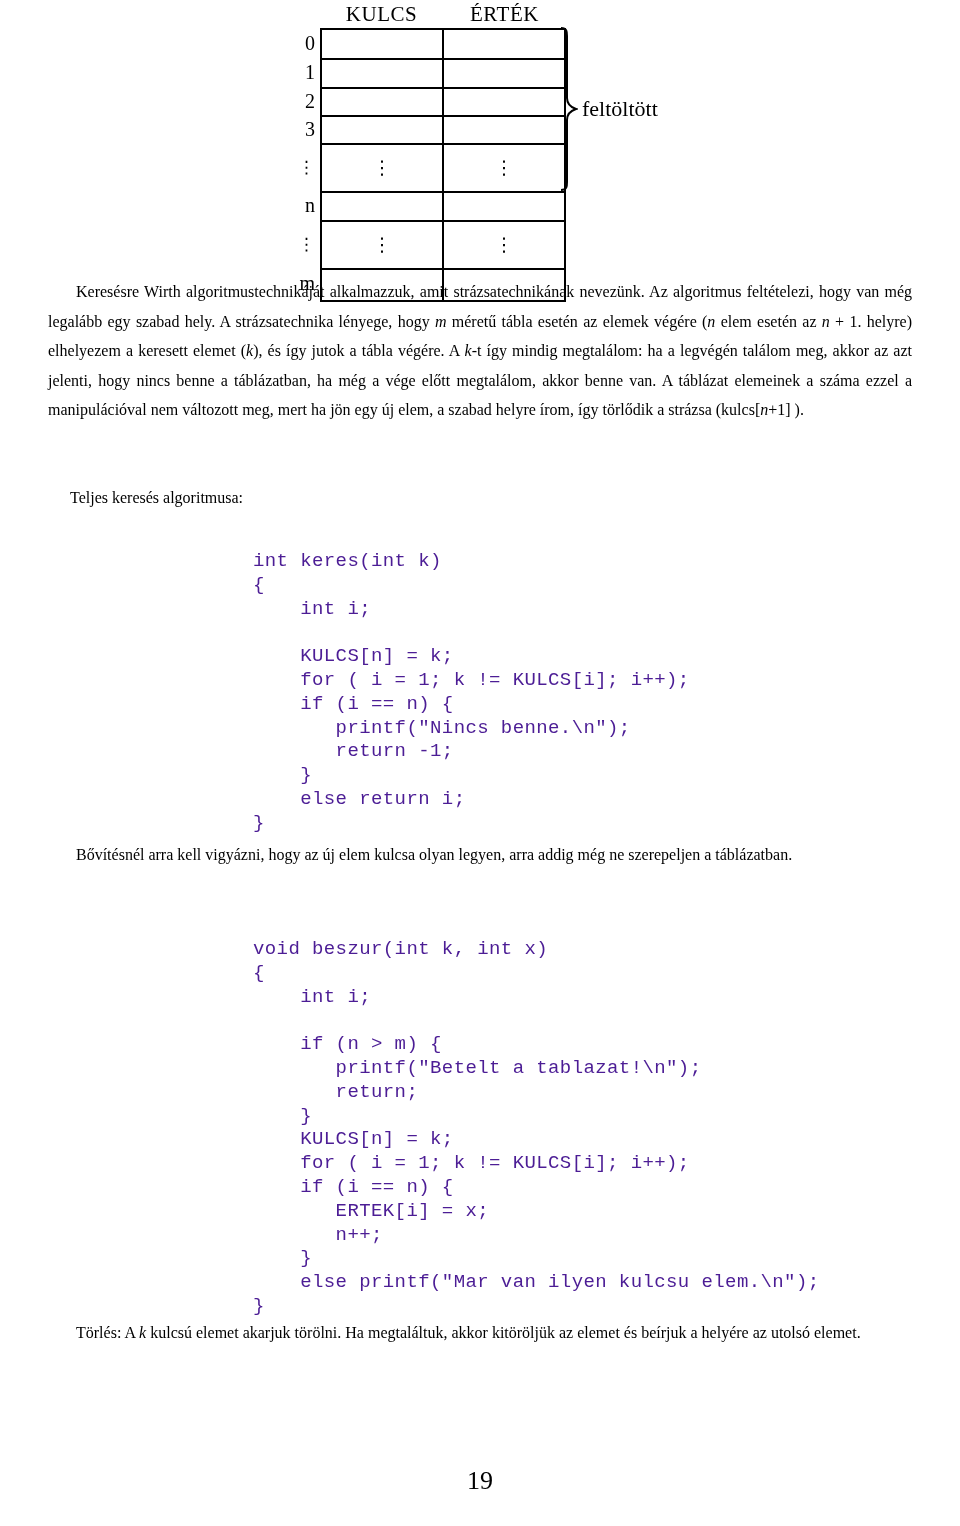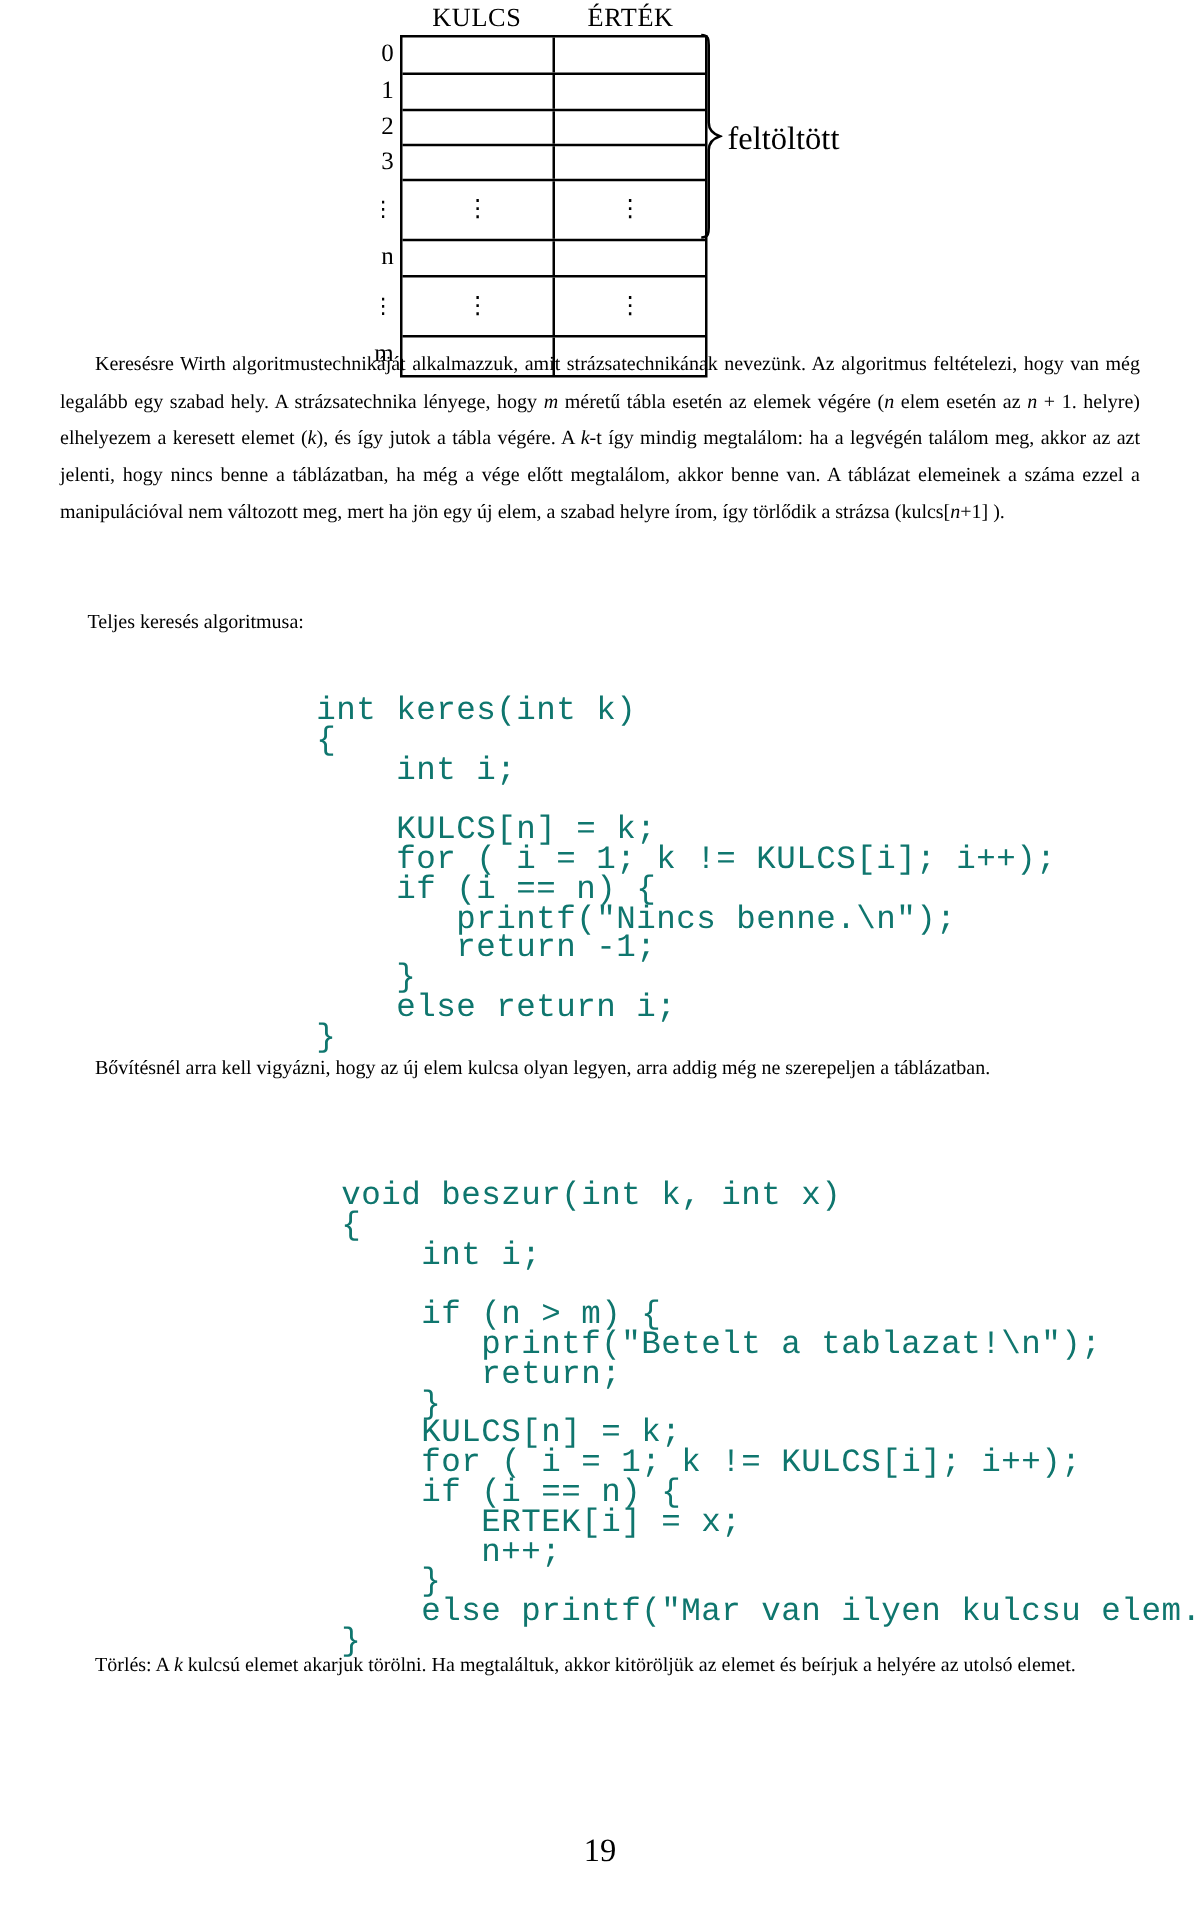--- a/index.html
+++ b/index.html
@@ -104,21 +104,21 @@
     position: absolute;
     left: 560px;
     top: 26px;
     width: 18px;
     height: 166px;
   }
   .brace-label {
     position: absolute;
     left: 582px;
     top: 96px;
-    font-size: 26px;
+    font-size: 22px;
     white-space: nowrap;
   }
 
   
   .para {
     position: absolute;
     left: 48px;
     width: 864px;
     font-size: 16px;
     line-height: 29.5px;
@@ -133,28 +133,28 @@
   #para-intro { top: 277px; }
   #para-teljes { top: 483px; text-indent: 22px; }
   #para-bovites { top: 840px; }
   #para-torles  { top: 1318px; }
 
   
   .code {
     position: absolute;
     left: 253px;
     font-family: "Liberation Mono", "DejaVu Sans Mono", monospace;
-    font-size: 26px;
+    font-size: 19px;
     line-height: 23.8px;
     white-space: pre;
-    color: #0f766e;
+    color: #4c1d95;
     letter-spacing: 0.4px;
   }
   #code-keres  { top: 531px; }
-  #code-beszur { top: 919px; margin-left: 20px; }
+  #code-beszur { top: 919px; }
 
   
   .page-number {
     position: absolute;
     left: 0;
     top: 1466px;
     width: 960px;
     text-align: center;
     font-size: 26px;
   }

